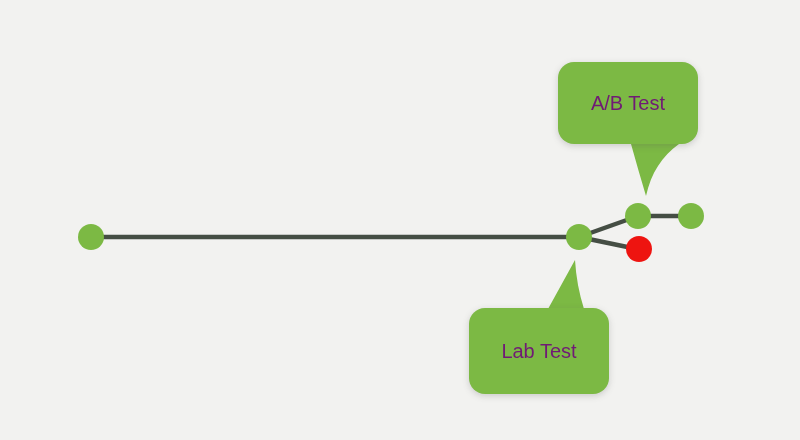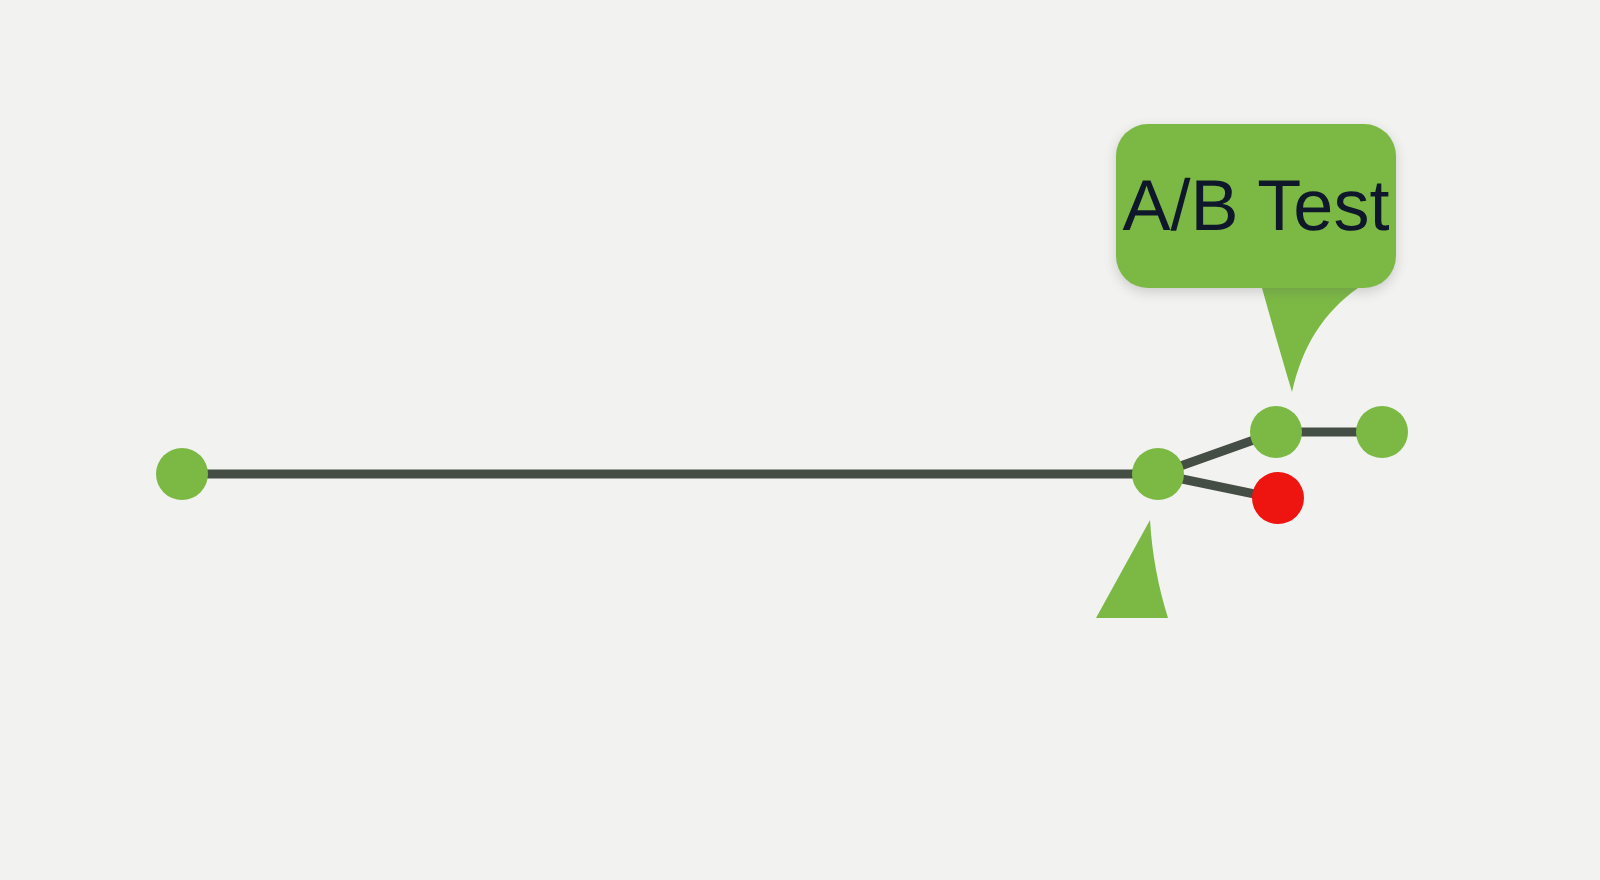--- a/index.html
+++ b/index.html
@@ -32,22 +32,22 @@
   .callout {
     position: absolute;
     background: #7cb944;
     border-radius: 16px;
     display: flex;
     align-items: center;
     justify-content: center;
     box-shadow: 0 2px 6px rgba(90, 90, 90, 0.25);
   }
   .callout-label {
-    color: #0f172a;
-    font-size: 36px;
+    color: #701a75;
+    font-size: 20px;
     line-height: 1;
     white-space: nowrap;
   }
   .callout-ab  { left: 558px; top: 62px;  width: 140px; height: 82px; }
   .callout-lab { left: 469px; top: 308px; width: 140px; height: 86px; }
 </style>
 </head>
 <body>
 
 <div class="stage">
@@ -68,14 +68,17 @@
     <circle cx="579" cy="237" r="13" fill="#7cb944"></circle>
     <circle cx="638" cy="216" r="13" fill="#7cb944"></circle>
     <circle cx="691" cy="216" r="13" fill="#7cb944"></circle>
     <circle cx="639" cy="249" r="13" fill="#ee1410"></circle>
   </svg>
 
   <div class="callout callout-ab">
     <span class="callout-label">A/B Test</span>
   </div>
 
+  <div class="callout callout-lab">
+    <span class="callout-label">Lab Test</span>
+  </div>
 
 </div>
 
 </body></html>

